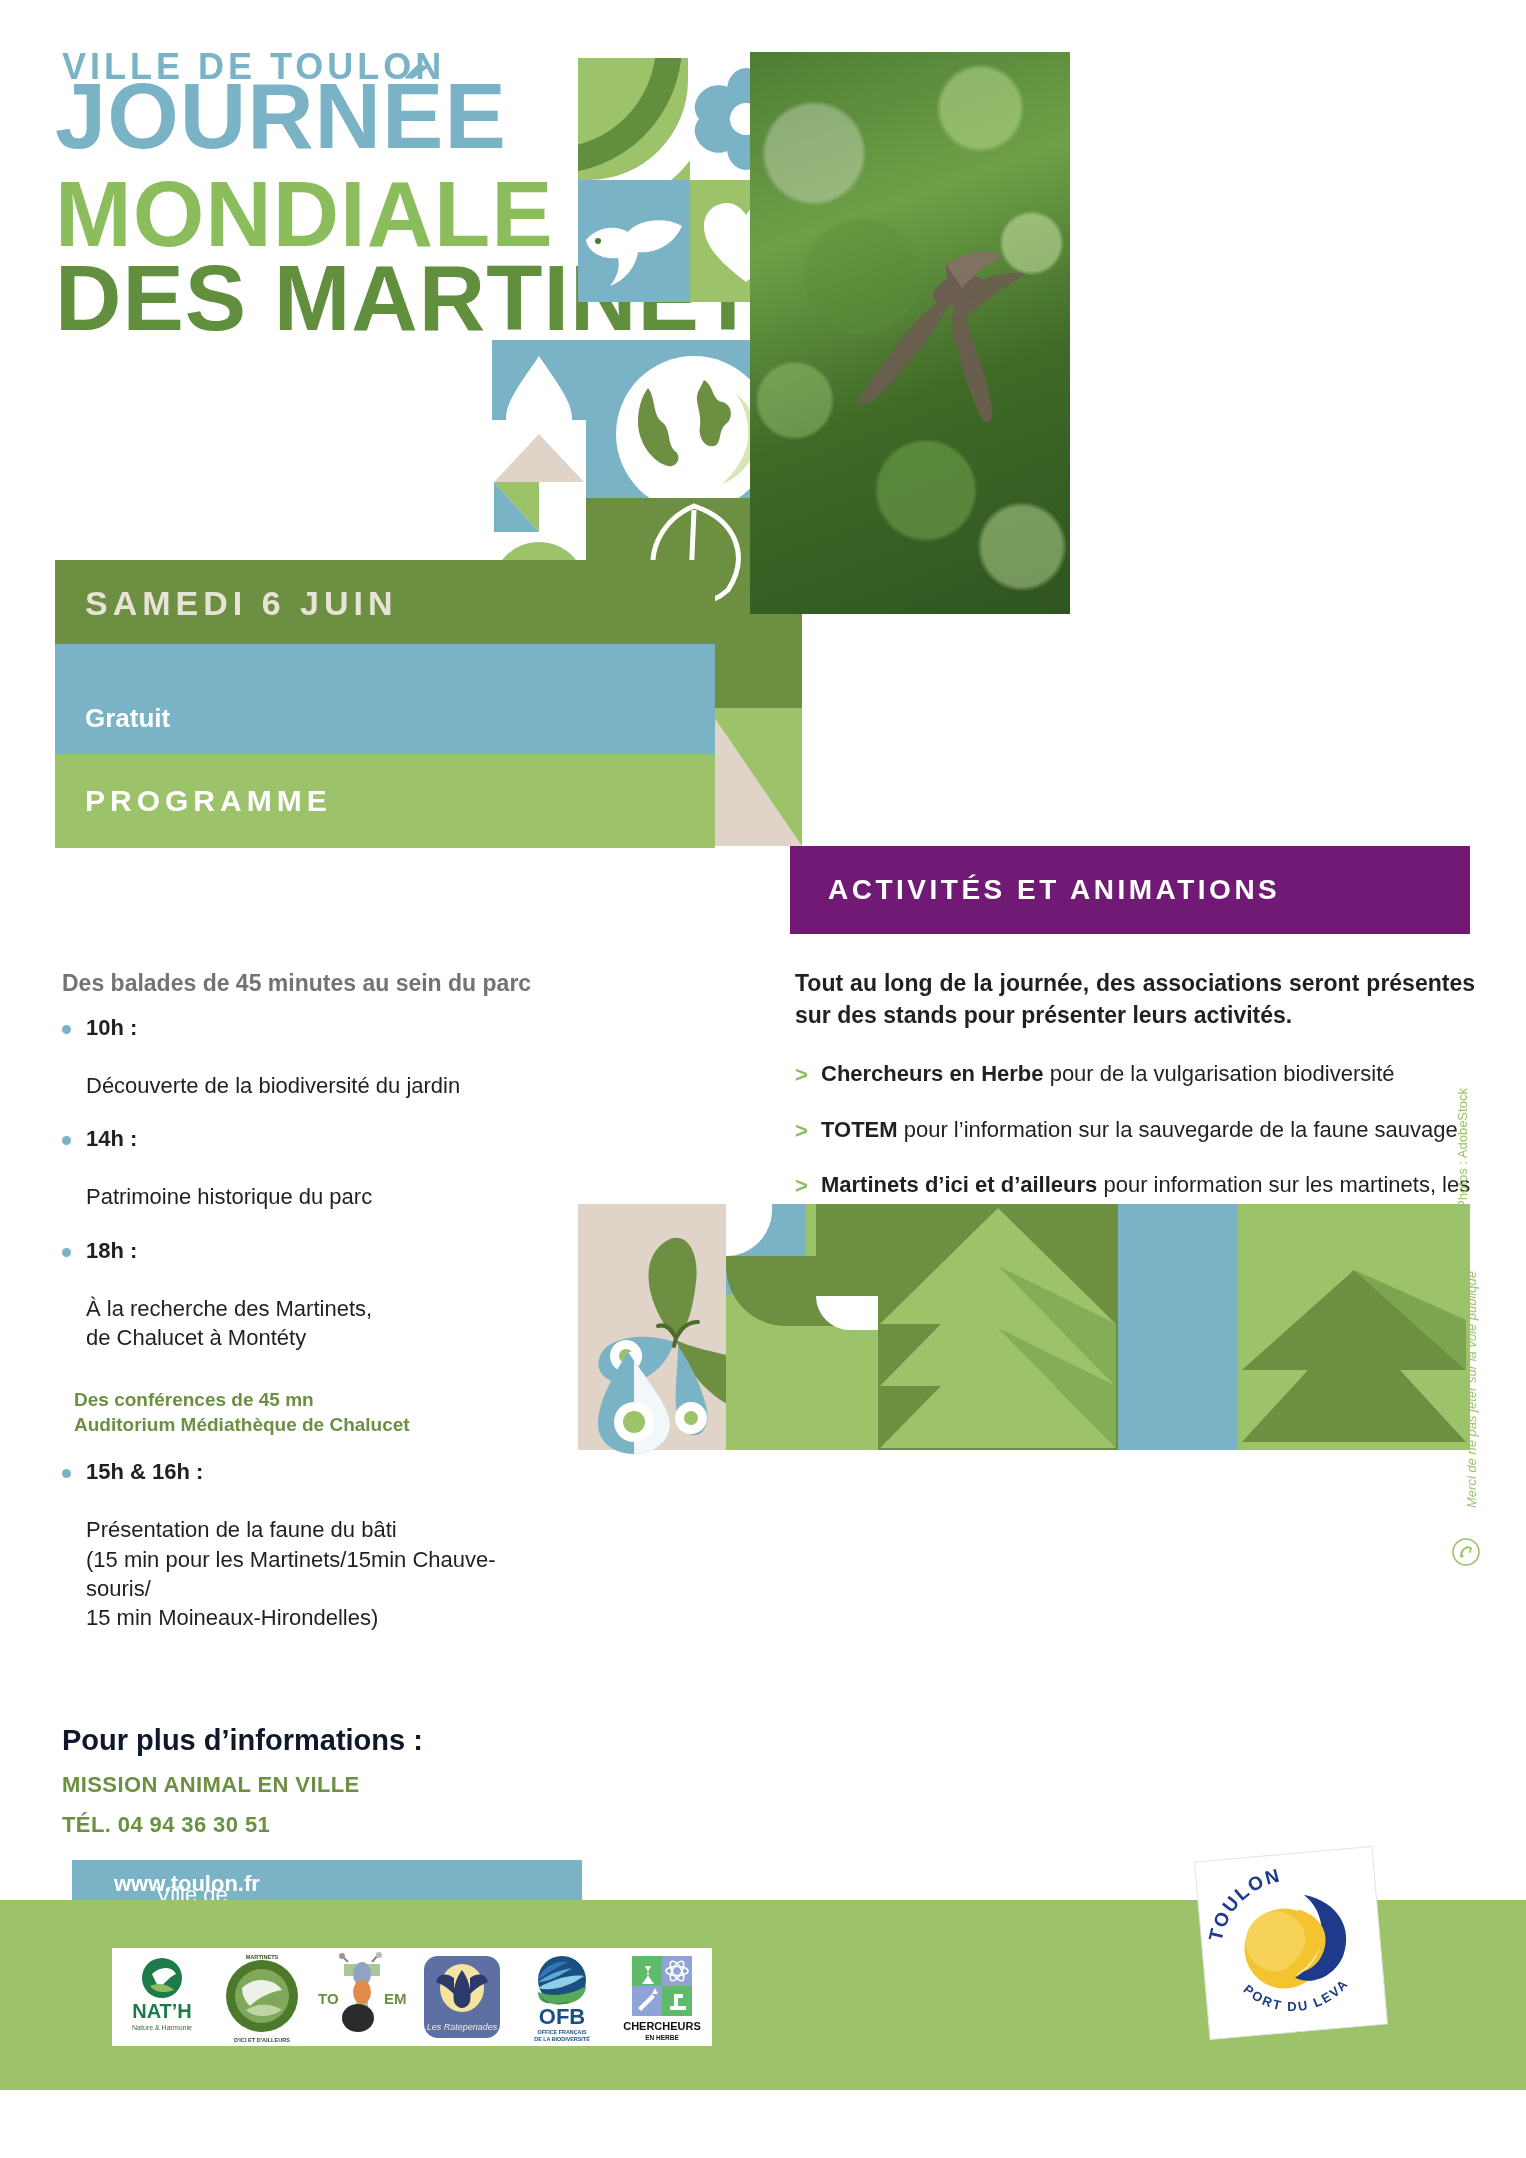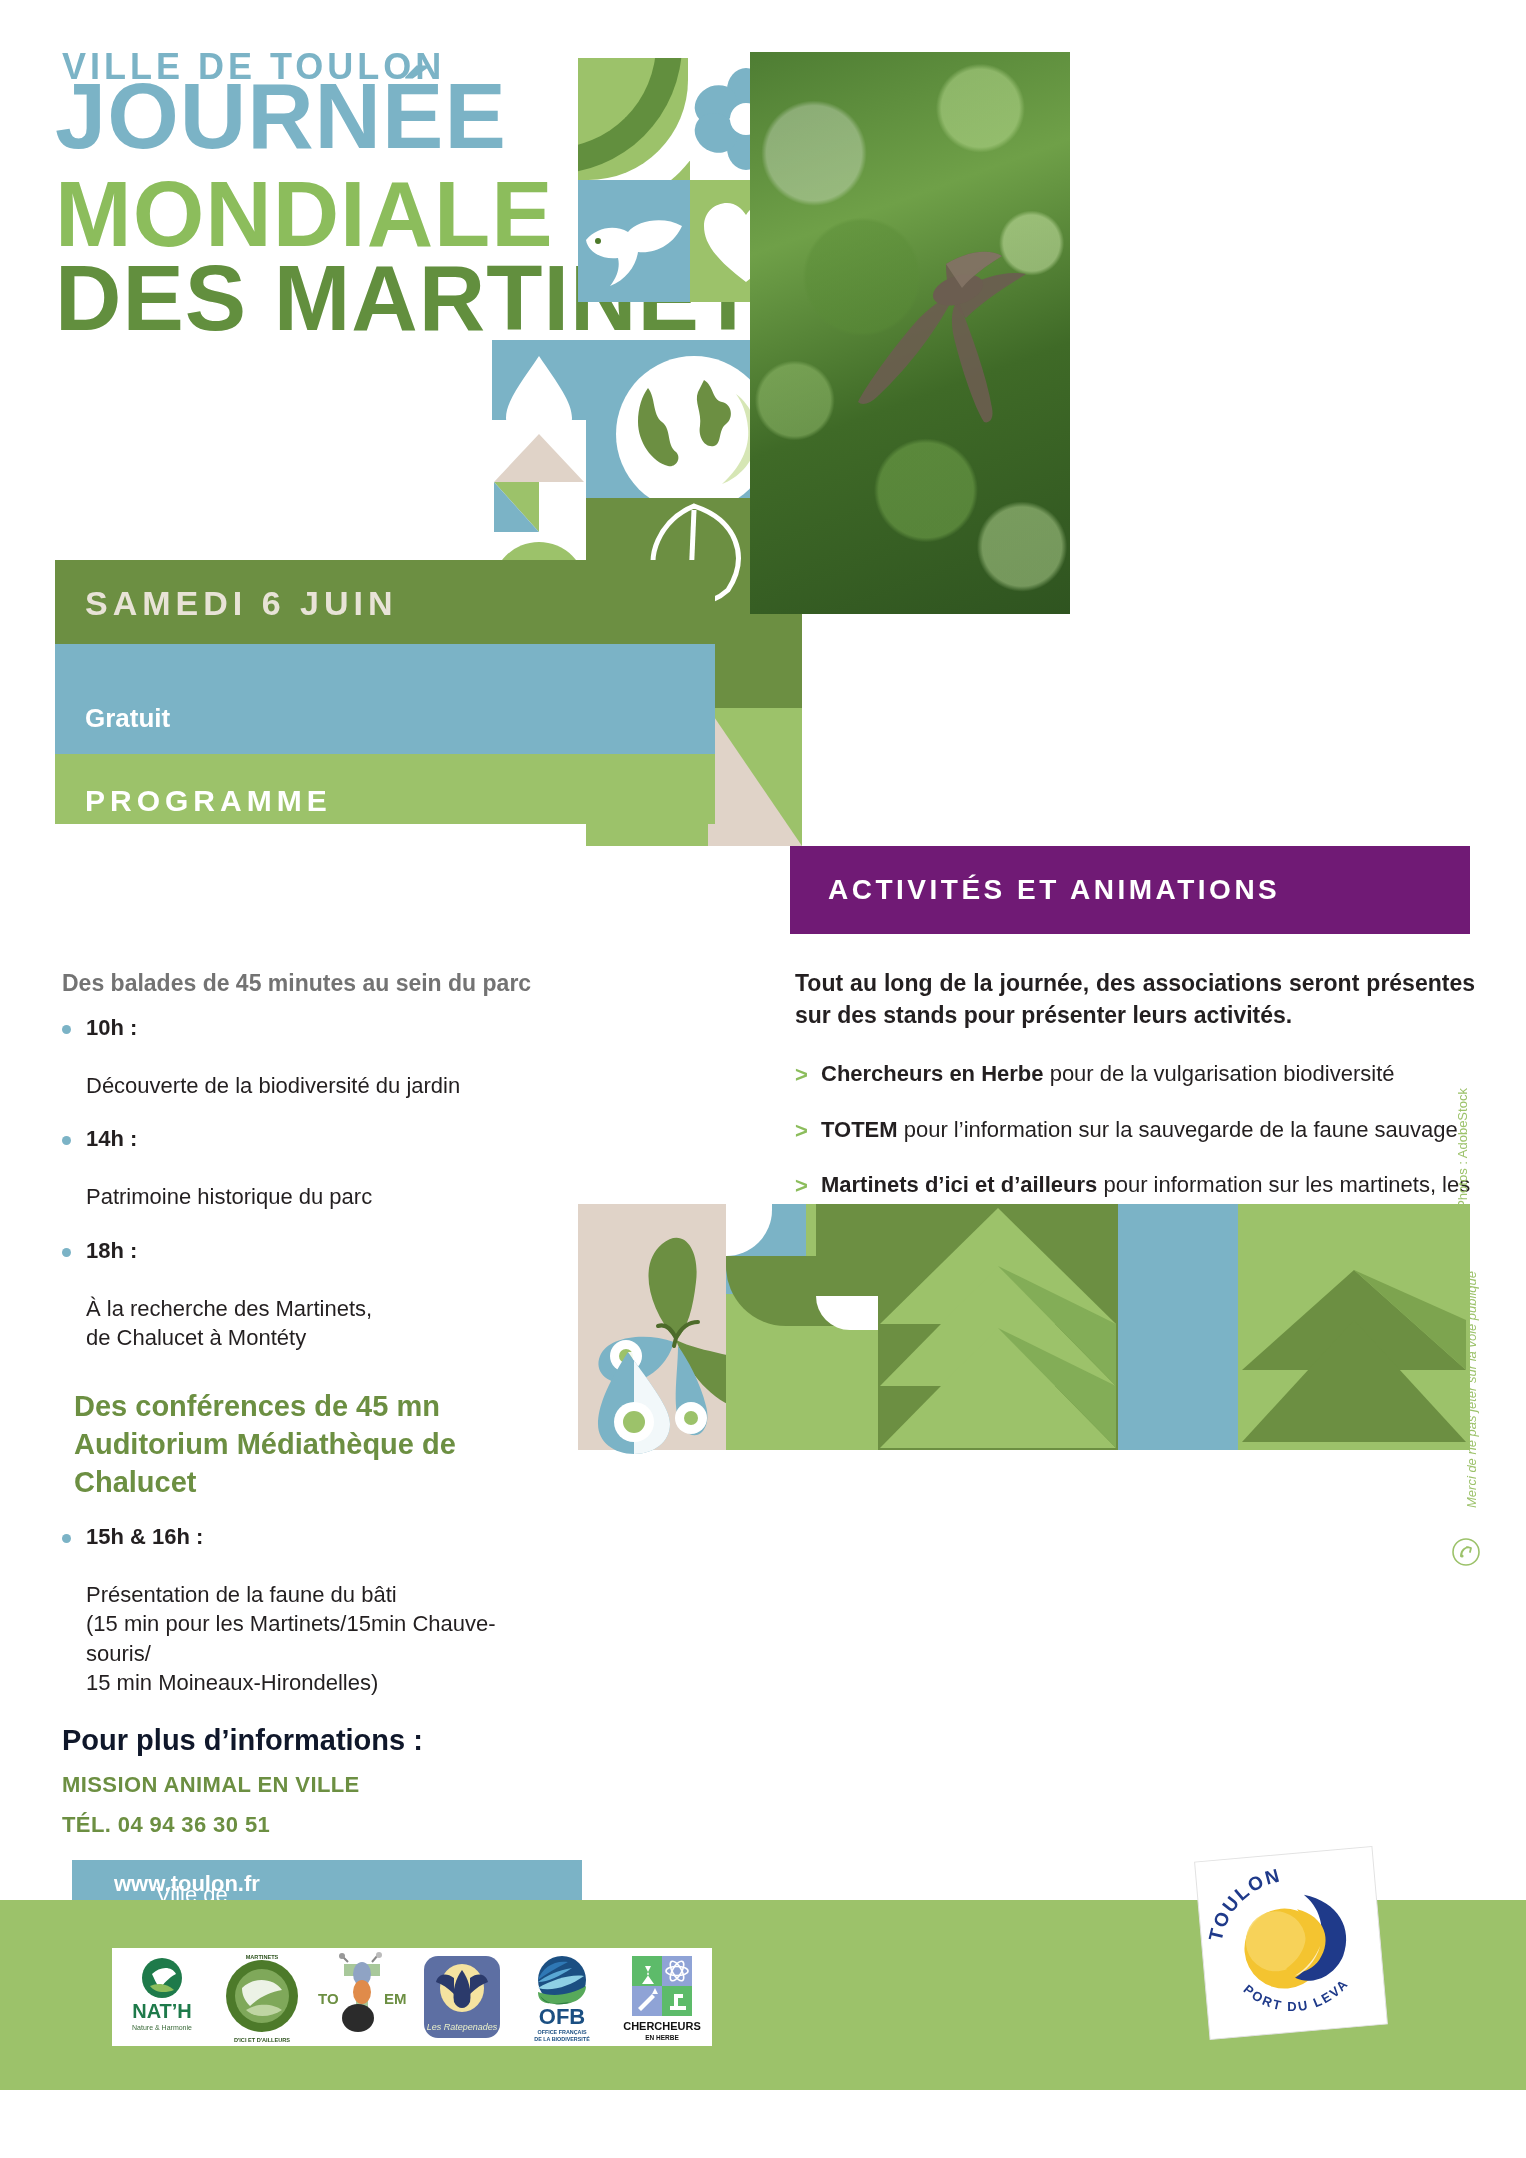--- a/index.html
+++ b/index.html
@@ -35,31 +35,31 @@
      filter:blur(0.4px);}
 
   
   .band-date{left:55px;top:560px;width:660px;height:84px;background:#6c8f42;}
   .band-date span{position:absolute;left:30px;top:24px;font-size:34px;font-weight:700;
      letter-spacing:5px;color:#e8e3d7;}
   .band-info{left:55px;top:644px;width:660px;height:110px;background:#7bb3c6;}
   .band-info .l1{position:absolute;left:30px;top:21px;font-size:26px;font-weight:700;color:#fff;}
   .band-info .l2{position:absolute;left:30px;top:59px;font-size:26px;font-weight:700;color:#fff;}
   .band-info sup{font-size:15px;vertical-align:super;}
-  .band-prog{left:55px;top:754px;width:660px;height:70px;background:#9cc26a;}
+  .band-prog{left:55px;top:754px;width:660px;height:94px;background:#9cc26a;}
   .band-prog span{position:absolute;left:30px;top:30px;font-size:30px;font-weight:700;
      letter-spacing:5px;color:#fff;}
   .band-act{left:790px;top:846px;width:680px;height:88px;background:#701a75;}
   .band-act span{position:absolute;left:38px;top:28px;font-size:28px;font-weight:700;
      letter-spacing:3.5px;color:#fff;}
 
   
   .lcol{left:62px;top:970px;width:480px;}
   .sec-h{color:#737373;font-weight:700;font-size:23px;margin-bottom:18px;}
-  .sec-h2{color:#6c8f42;font-weight:700;font-size:29px;line-height:1.32;margin:34px 0 22px 12px;}
+  .sec-h2{color:#6c8f42;font-weight:700;font-size:19px;line-height:1.32;margin:34px 0 22px 12px;}
   .item{position:relative;padding-left:24px;margin-bottom:26px;}
   .item .dot{position:absolute;left:0;top:10px;width:9px;height:9px;border-radius:50%;
      background:#7bb3c6;}
   .item .hh{font-size:22px;font-weight:700;color:#231f20;margin-bottom:3px;}
   .item .dd{font-size:22px;color:#231f20;line-height:1.34;margin-top:30px;}
 
   
   .rcol{left:795px;top:968px;width:680px;}
   .lead{font-size:23px;font-weight:700;line-height:1.38;text-align:justify;margin-bottom:28px;}
   .aitem{position:relative;padding-left:26px;margin-bottom:26px;font-size:22px;line-height:1.34;}

